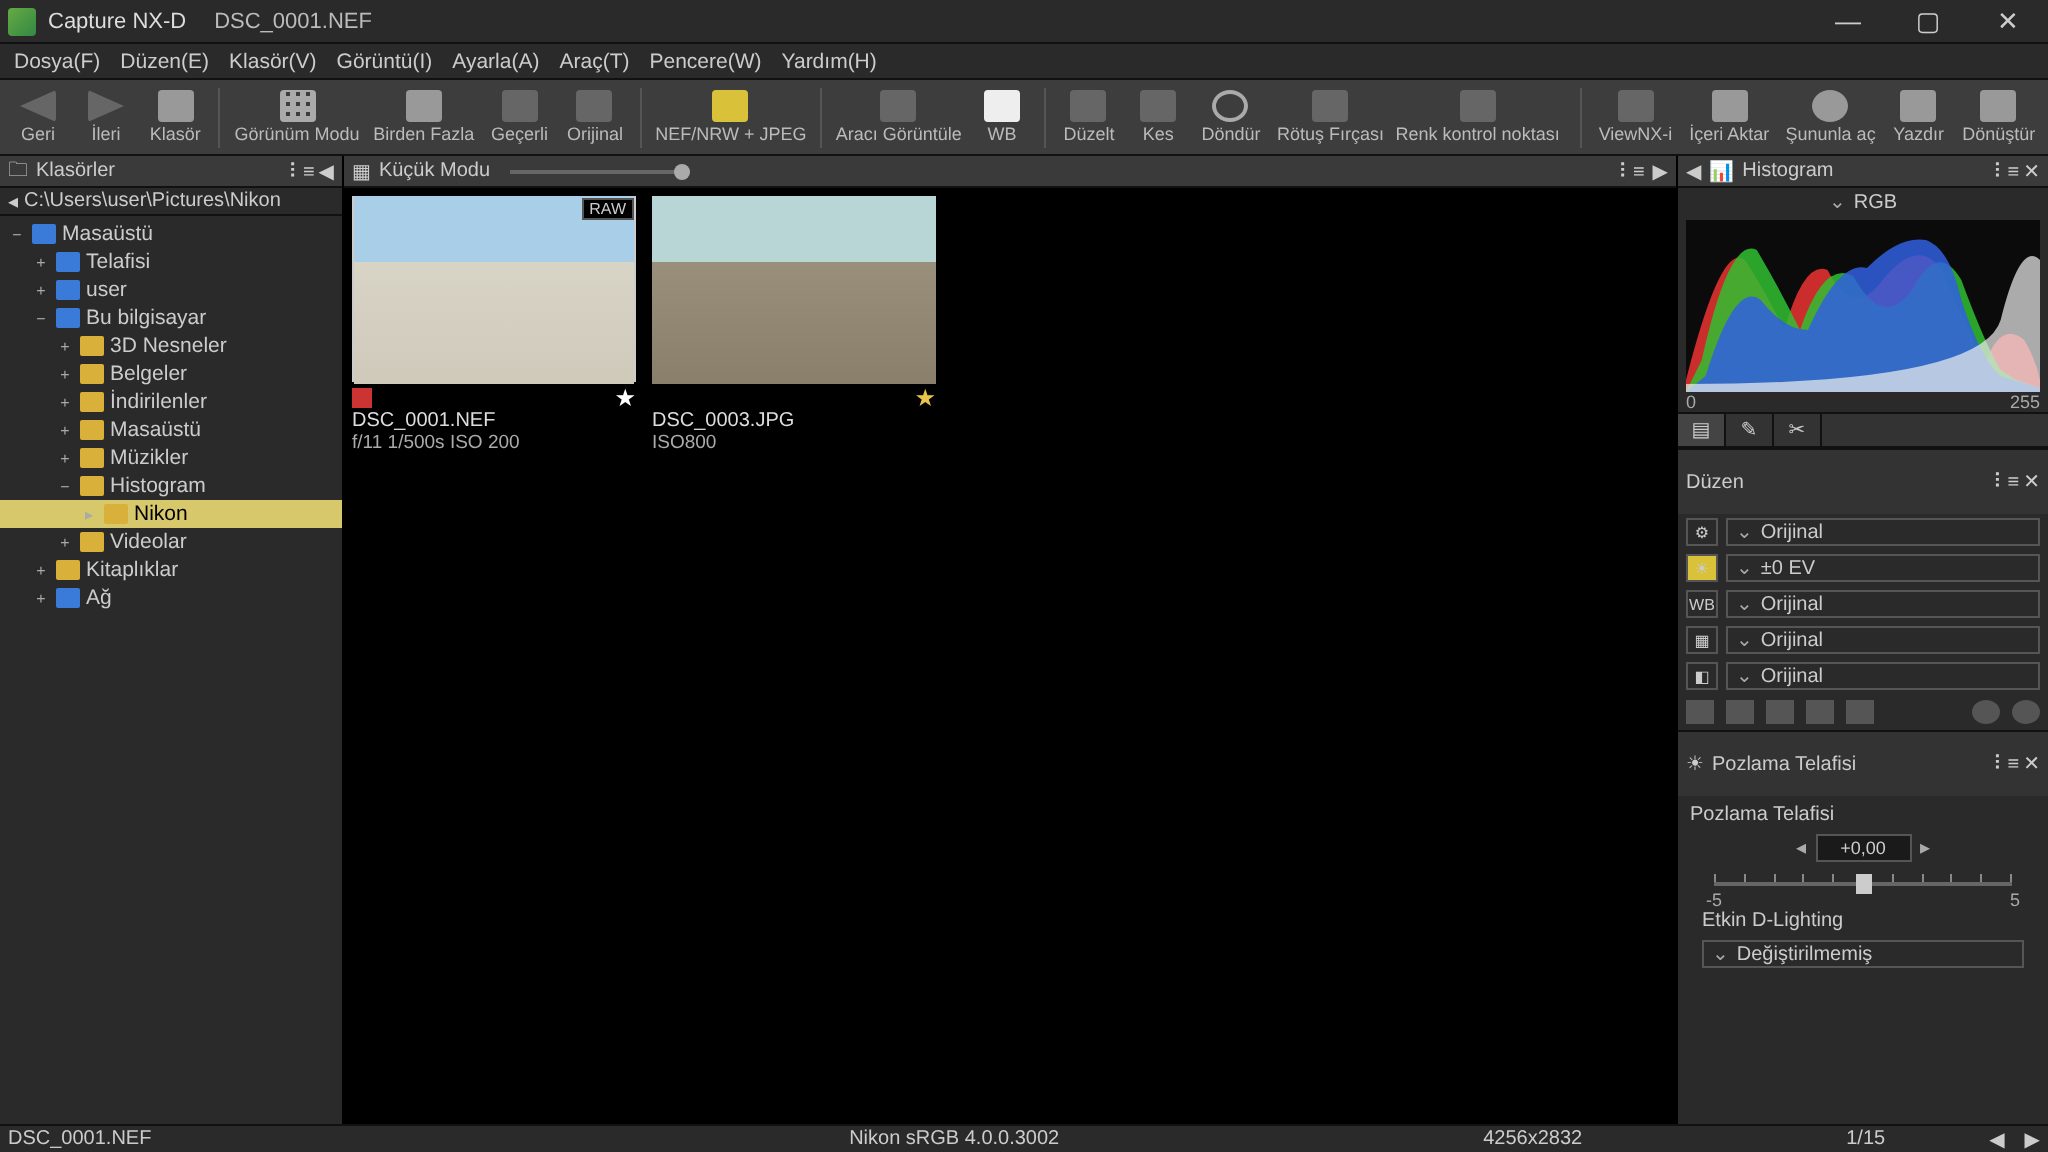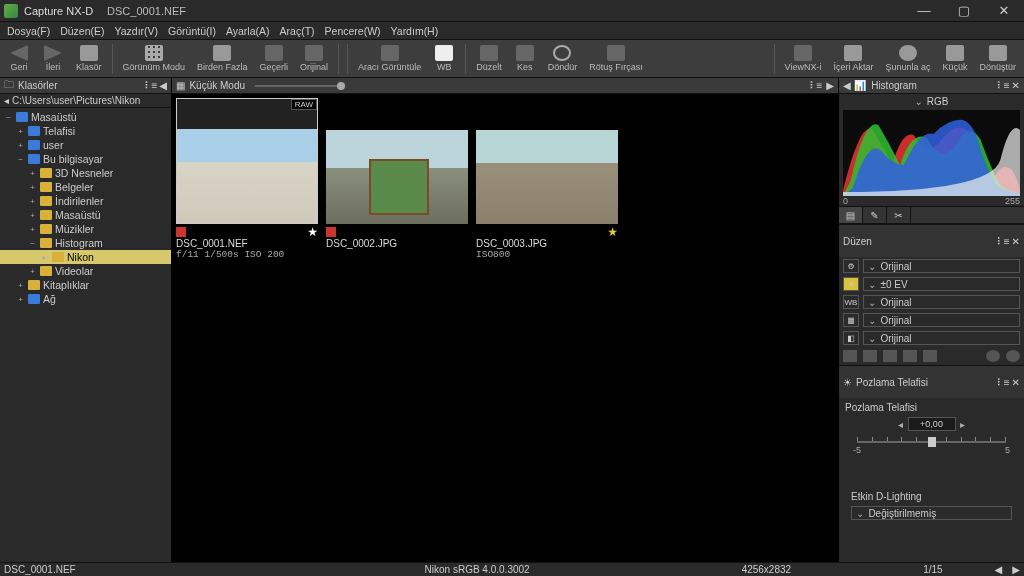--- a/index.html
+++ b/index.html
@@ -52,30 +52,30 @@
 .ic-net { background:#3a7ad9; }
 
 
 .center { display: flex; flex-direction: column; background: #000; }
 .centhdr { height: 16px; background: #3a3a3a; border-bottom: 1px solid #111; display: flex; align-items: center; padding: 0 4px; font-size: 10px; color: #ccc; gap: 4px; }
 .centhdr .slider { flex: 0 0 90px; height: 2px; background: #666; margin: 0 6px; position: relative; }
 .centhdr .slider::after { content:''; position:absolute; right:0; top:-3px; width:8px; height:8px; background:#aaa; border-radius:50%; }
 .centhdr .spacer { flex: 1; }
 .thumbs { flex: 1; padding: 4px; display: flex; align-items: flex-start; gap: 8px; overflow: hidden; }
 .thumb { width: 142px; }
-.thumb .imgwrap { width: 142px; height: 126px; display: flex; align-items: flex-end; justify-content: center; position: relative; }
+.thumb .imgwrap { width: 142px; height: 93px; display: flex; align-items: center; justify-content: center; position: relative; }
 .thumb.sel .imgwrap { border: 1px solid #ccc; background: #222; }
 .thumb .img { width: 142px; height: 94px; }
 .thumb .badge-raw { position:absolute; top:0; right:0; background:#000; color:#ccc; font-size:8px; padding:0 3px; border:1px solid #555; }
 .thumb .meta { display: flex; align-items: center; height: 14px; gap: 4px; padding-top: 2px; }
 .thumb .meta .flag { width: 10px; height: 10px; background: #c33; }
 .thumb .meta .star { margin-left:auto; color:#e9c44a; font-size:12px; }
 .thumb .meta .starw { margin-left:auto; color:#fff; font-size:12px; }
 .thumb .fn { color: #ddd; font-size: 10px; }
-.thumb .info { color: #aaa; font-size: 9.5px; font-family: Liberation Mono, monospace; }
+.thumb .info { color: #aaa; font-size: 9.5px; }
 
 .img1 { background: linear-gradient(to bottom, #a9cfe8 0%, #a9cfe8 35%, #d8d4c6 35%, #cfc9ba 100%); }
 .img2 { background: linear-gradient(to bottom, #bcd4db 0%, #bcd4db 40%, #8a8f7e 40%, #6d6f5e 100%); position:relative; }
 .img2::after{content:'';position:absolute;left:30%;bottom:10%;width:40%;height:55%;background:#5a8a4a;border:2px solid #7a4a2a;}
 .img3 { background: linear-gradient(to bottom, #b9d6d7 0%, #b9d6d7 35%, #9a8f7a 35%, #8a7f6a 100%); }
 
 
 .right { border-left: 1px solid #000; display: flex; flex-direction: column; font-size: 10px; }
 .hist { height: 86px; background: #0b0b0b; margin: 2px 4px 0 4px; position: relative; overflow: hidden; }
 .hist svg { width: 100%; height: 100%; }
@@ -104,21 +104,21 @@
 .exp-val-row { display:flex; justify-content:center; align-items:center; gap:2px; margin-bottom:2px; }
 .exp-val { width:48px; height:14px; background:#1a1a1a; border:1px solid #555; text-align:center; line-height:12px; font-size:9px; color:#ccc; }
 .exp-arrow { width:10px; text-align:center; color:#aaa; }
 .exp-slider { height:18px; position:relative; }
 .exp-slider .track { position:absolute; left:12px; right:12px; top:8px; height:2px; background:#666; }
 .exp-slider .ticks { position:absolute; left:12px; right:12px; top:4px; height:6px; display:flex; justify-content:space-between; }
 .exp-slider .ticks span { width:1px; height:4px; background:#888; }
 .exp-slider .knob { position:absolute; left:50%; top:4px; width:8px; height:10px; background:#ccc; transform:translateX(-50%); }
 .exp-slider .minmax { position:absolute; left:8px; right:8px; top:12px; display:flex; justify-content:space-between; font-size:9px; color:#aaa; }
 
-.dlighting { padding: 4px 6px; margin-top: 36px; }
+.dlighting { padding: 4px 6px; }
 .dlighting .dd { margin-top:4px; }
 
 
 .statusbar { height: 14px; background: #2a2a2a; border-top:1px solid #111; display:flex; align-items:center; padding:0 4px; font-size:10px; color:#ccc; gap:16px; }
 .statusbar .sp1 { flex: 1; }
 .statusbar .sp2 { flex: 0 0 180px; }
 .statusbar .navbtns { display:flex; gap:10px; }
 </style>
 </head>
 <body>
@@ -130,21 +130,21 @@
   <div class="winbtns">
     <span>—</span>
     <span>▢</span>
     <span>✕</span>
   </div>
 </div>
 
 <div class="menubar">
   <span>Dosya(F)</span>
   <span>Düzen(E)</span>
-  <span>Yazdır(V)</span>
+  <span>Klasör(V)</span>
   <span>Görüntü(I)</span>
   <span>Ayarla(A)</span>
   <span>Araç(T)</span>
   <span>Pencere(W)</span>
   <span>Yardım(H)</span>
 </div>
 
 <div class="toolbar">
   <div class="toolbtn dim">
       <div class="ic" style="clip-path:polygon(100% 0,100% 100%,0 50%)"></div>
@@ -169,20 +169,24 @@
     </div>
   <div class="toolbtn dim">
       <div class="ic"></div>
       <span class="lb">Geçerli</span>
     </div>
   <div class="toolbtn dim">
       <div class="ic"></div>
       <span class="lb">Orijinal</span>
     </div>
   <div class="vsep"></div>
+  <div class="toolbtn">
+      <div class="ic" style="background:#d9c23a"></div>
+      <span class="lb">NEF/NRW + JPEG</span>
+    </div>
   <div class="vsep"></div>
   <div class="toolbtn dim">
       <div class="ic"></div>
       <span class="lb">Aracı Görüntüle</span>
     </div>
   <div class="toolbtn">
       <div class="ic" style="background:#eee"></div>
       <span class="lb">WB</span>
     </div>
   <div class="vsep"></div>
@@ -195,37 +199,41 @@
       <span class="lb">Kes</span>
     </div>
   <div class="toolbtn">
       <div class="ic" style="border-radius:50%;border:2px solid #aaa;background:transparent"></div>
       <span class="lb">Döndür</span>
     </div>
   <div class="toolbtn dim">
       <div class="ic"></div>
       <span class="lb">Rötuş Fırçası</span>
     </div>
+  <div class="toolbtn dim">
+      <div class="ic"></div>
+      <span class="lb">Renk kontrol noktası</span>
+    </div>
   <div class="spacer"></div>
   <div class="vsep"></div>
   <div class="toolbtn dim">
       <div class="ic"></div>
       <span class="lb">ViewNX-i</span>
     </div>
   <div class="toolbtn">
       <div class="ic"></div>
       <span class="lb">İçeri Aktar</span>
     </div>
   <div class="toolbtn">
       <div class="ic" style="border-radius:50%"></div>
       <span class="lb">Şununla aç</span>
     </div>
   <div class="toolbtn">
       <div class="ic"></div>
-      <span class="lb">Küçük</span>
+      <span class="lb">Yazdır</span>
     </div>
   <div class="toolbtn">
       <div class="ic"></div>
       <span class="lb">Dönüştür</span>
     </div>
 </div>
 
 <div class="body">
 
   <div class="left">
@@ -329,30 +337,20 @@
         <div class="imgwrap">
             <div class="img img1"></div>
             <div class="badge-raw">RAW</div>
           </div>
         <div class="meta">
             <div class="flag"></div>
             <span class="starw">★</span>
           </div>
         <div class="fn">DSC_0001.NEF</div>
         <div class="info">f/11 1/500s ISO 200</div>
-      </div>
-      <div class="thumb">
-        <div class="imgwrap">
-            <div class="img img2"></div>
-          </div>
-        <div class="meta">
-            <div class="flag"></div>
-          </div>
-        <div class="fn">DSC_0002.JPG</div>
-        <div class="info"></div>
       </div>
       <div class="thumb">
         <div class="imgwrap">
             <div class="img img3"></div>
           </div>
         <div class="meta">
             <span class="star">★</span>
           </div>
         <div class="fn">DSC_0003.JPG</div>
         <div class="info">ISO800</div>

